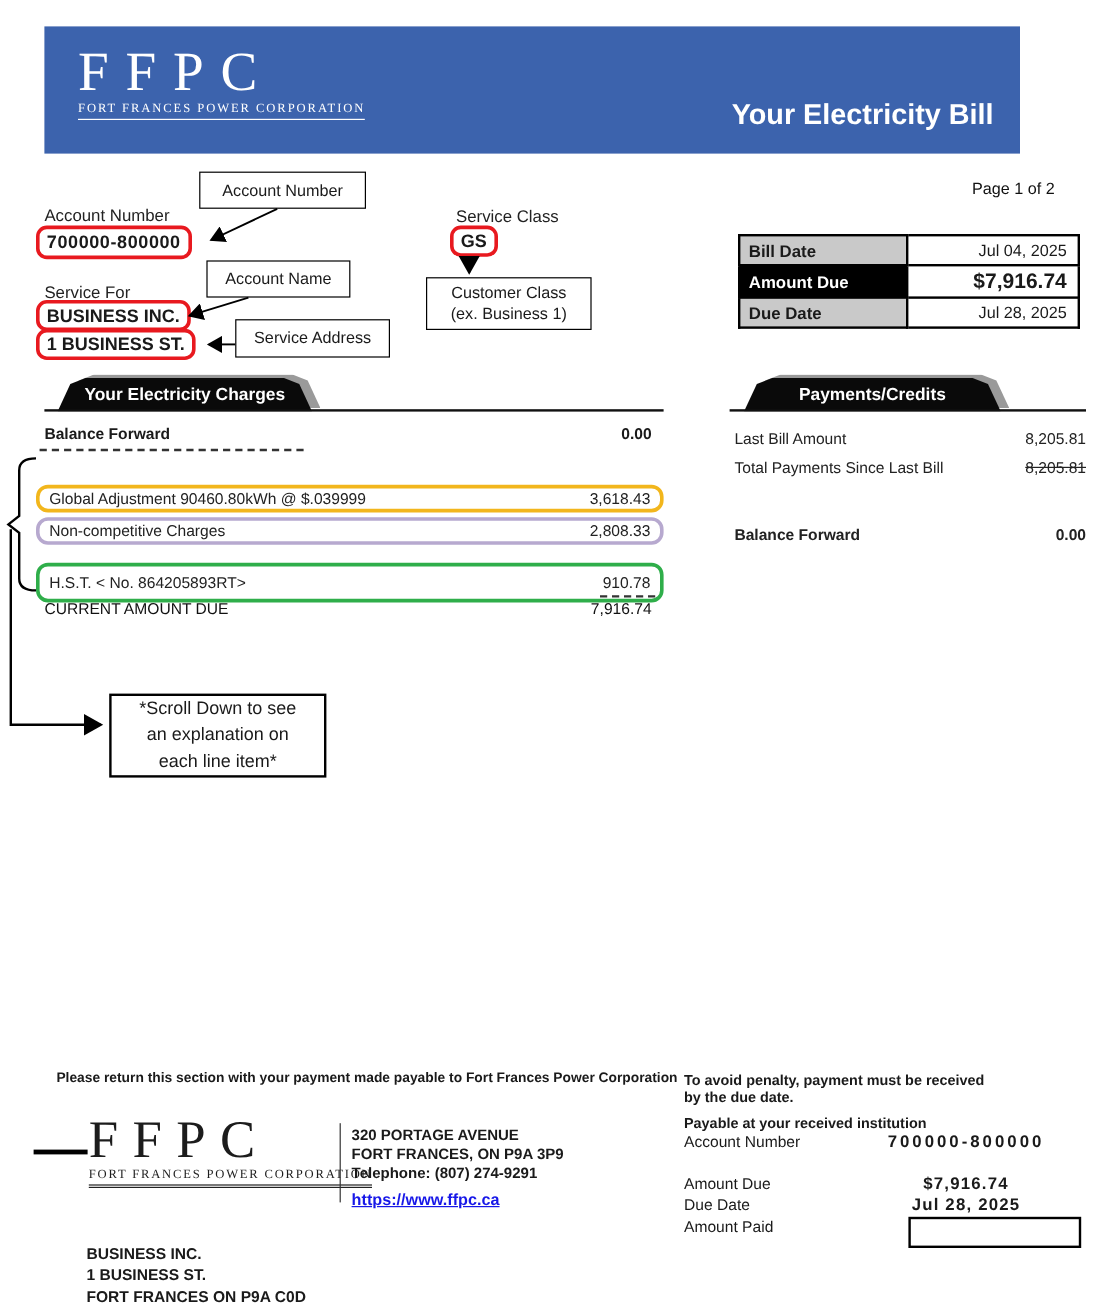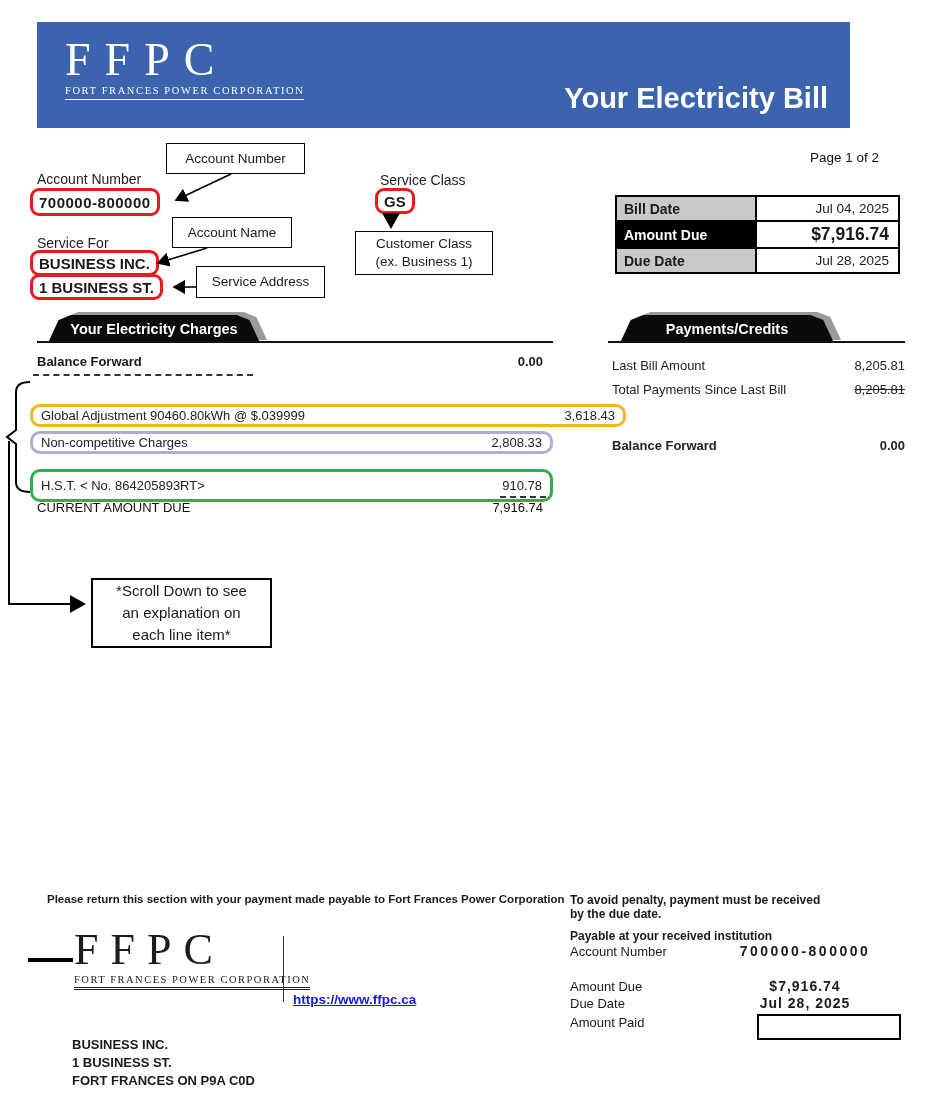--- a/index.html
+++ b/index.html
@@ -7,21 +7,21 @@
   body { font-family:"Liberation Sans", sans-serif; color:#1a1a1a; }
   .page { position:relative; width:931px; height:1095px; background:#fff; overflow:hidden; }
   .abs { position:absolute; }
 
   
   .banner { background:#3c63ad; color:#fff; }
   .logo-acro { font-family:"Liberation Serif", serif; font-size:46px; letter-spacing:14px; font-weight:400; line-height:1; }
   .logo-name { font-family:"Liberation Serif", serif; font-size:10.5px; letter-spacing:1.6px; border-bottom:1.5px solid #fff; padding-bottom:3px; margin-top:2px; white-space:nowrap; }
   .hdr-addr { font-size:13px; line-height:17px; }
   .hdr-web { font-size:13.5px; font-weight:bold; margin-top:10px; }
-  .hdr-title { font-size:29px; font-weight:bold; white-space:nowrap; }
+  .hdr-title { font-size:24px; font-weight:bold; white-space:nowrap; }
 
   .page-num { font-size:13.5px; color:#111; }
 
   
   .fld-label { font-size:14px; color:#222; }
   .red-box { border:3px solid #e8191f; border-radius:9px; background:#fff; font-weight:bold; font-size:15px; display:flex; align-items:center; padding:0 6px; white-space:nowrap; }
   .callout { border:1.5px solid #000; background:#fff; font-size:13.5px; display:flex; align-items:center; justify-content:center; text-align:center; line-height:1.3; }
 
   
   .sum-table { border:2px solid #000; border-collapse:collapse; width:285px; }
@@ -133,21 +133,21 @@
     <span>Your Electricity Charges</span>
   </div>
   <div class="abs sect-rule" style="left:37px; top:341px; width:516px;"></div>
 
   <div class="abs chg-row" style="left:37px; top:354px; width:506px;">
     <span class="l">Balance Forward</span>
     <span class="l">0.00</span>
   </div>
   <div class="abs dashed" style="left:33px; top:374px; width:220px;"></div>
 
-  <div class="abs chg-box" style="left: 30px; top: 404px; width: 596px; height: 23px; border-color: rgb(242, 182, 28);">
+  <div class="abs chg-box" style="left: 30px; top: 404px; width: 523px; height: 23px; border-color: rgb(242, 182, 28);">
     <span>Global  Adjustment  90460.80kWh  @  $.039999</span>
     <span>3,618.43</span>
   </div>
   <div class="abs chg-box" style="left: 30px; top: 431px; width: 523px; height: 23px; border-color: rgb(183, 169, 207);">
     <span>Non-competitive  Charges</span>
     <span>2,808.33</span>
   </div>
   <div class="abs chg-box" style="left: 30px; top: 469px; width: 523px; height: 33px; border-color: rgb(47, 174, 74);">
     <span>H.S.T.  &lt;  No.  864205893RT&gt;</span>
     <span>910.78</span>
@@ -200,20 +200,25 @@
 
   <div class="abs stub-note" style="left:47px; top:893px;">Please return this section with your payment made payable to Fort Frances Power Corporation</div>
 
   <div class="abs tear" style="left:28px; top:958px; width:45px; height:4px;"></div>
 
   <div class="abs" style="left:74px; top:928px;">
     <div class="stub-logo-acro">FFPC</div>
     <div class="stub-logo-name">FORT FRANCES POWER CORPORATION</div>
   </div>
   <div class="abs vdiv" style="left:283px; top:936px; height:66px;"></div>
+  <div class="abs stub-addr" style="left:293px; top:938px;">
+    <div>320 PORTAGE AVENUE</div>
+    <div>FORT FRANCES, ON P9A 3P9</div>
+    <div>Telephone: (807) 274-9291</div>
+  </div>
   <div class="abs stub-link" style="left:293px; top:992px;">https://www.ffpc.ca</div>
 
   <div class="abs stub-small" style="left:570px; top:893px;">
     <div>To avoid penalty, payment must be received</div>
     <div>by the due date.</div>
   </div>
   <div class="abs stub-small" style="left:570px; top:929px;">Payable at your received institution</div>
 
   <div class="abs stub-lbl" style="left:570px; top:944px;">Account  Number</div>
   <div class="abs stub-val" style="left:705px; top:943px; width:200px; letter-spacing:2.5px;">700000-800000</div>

